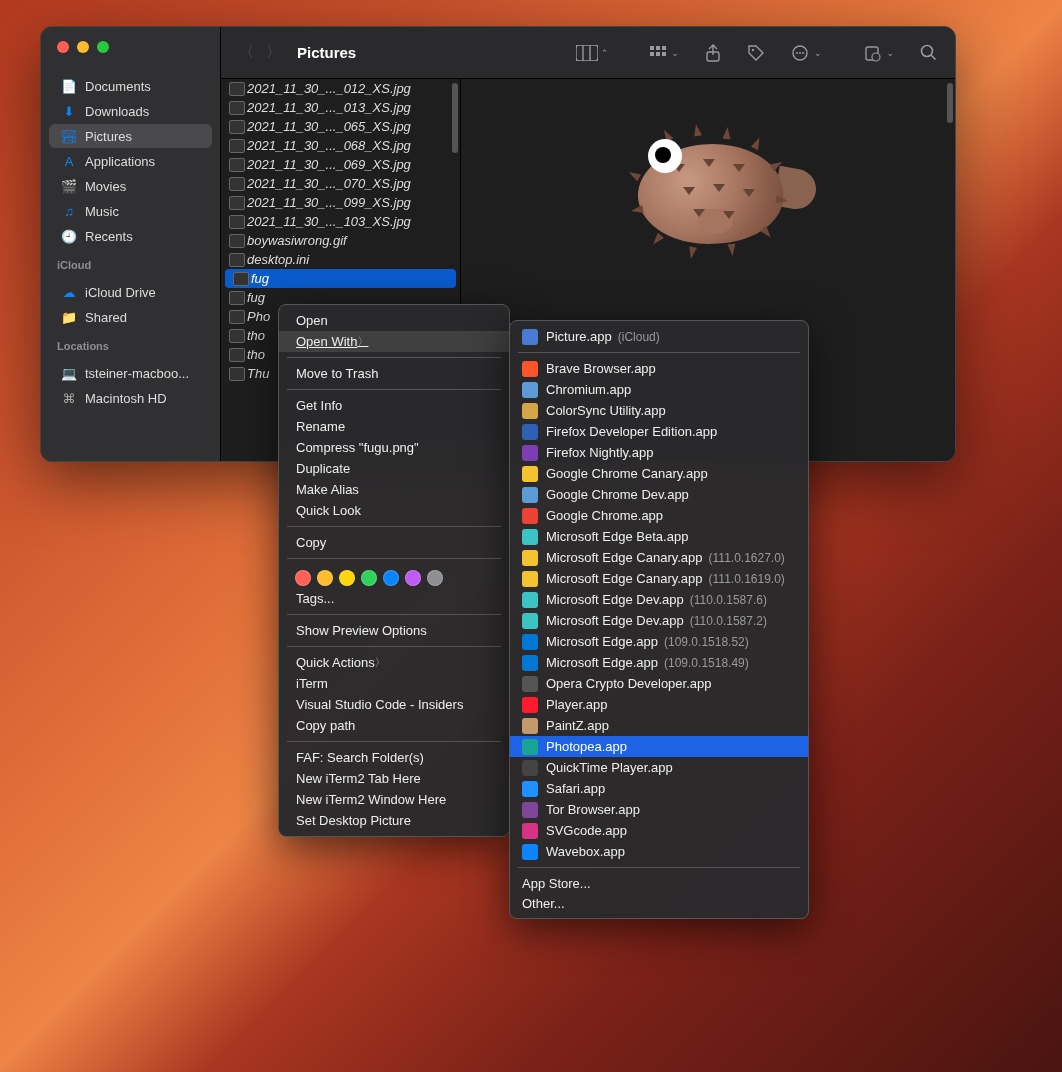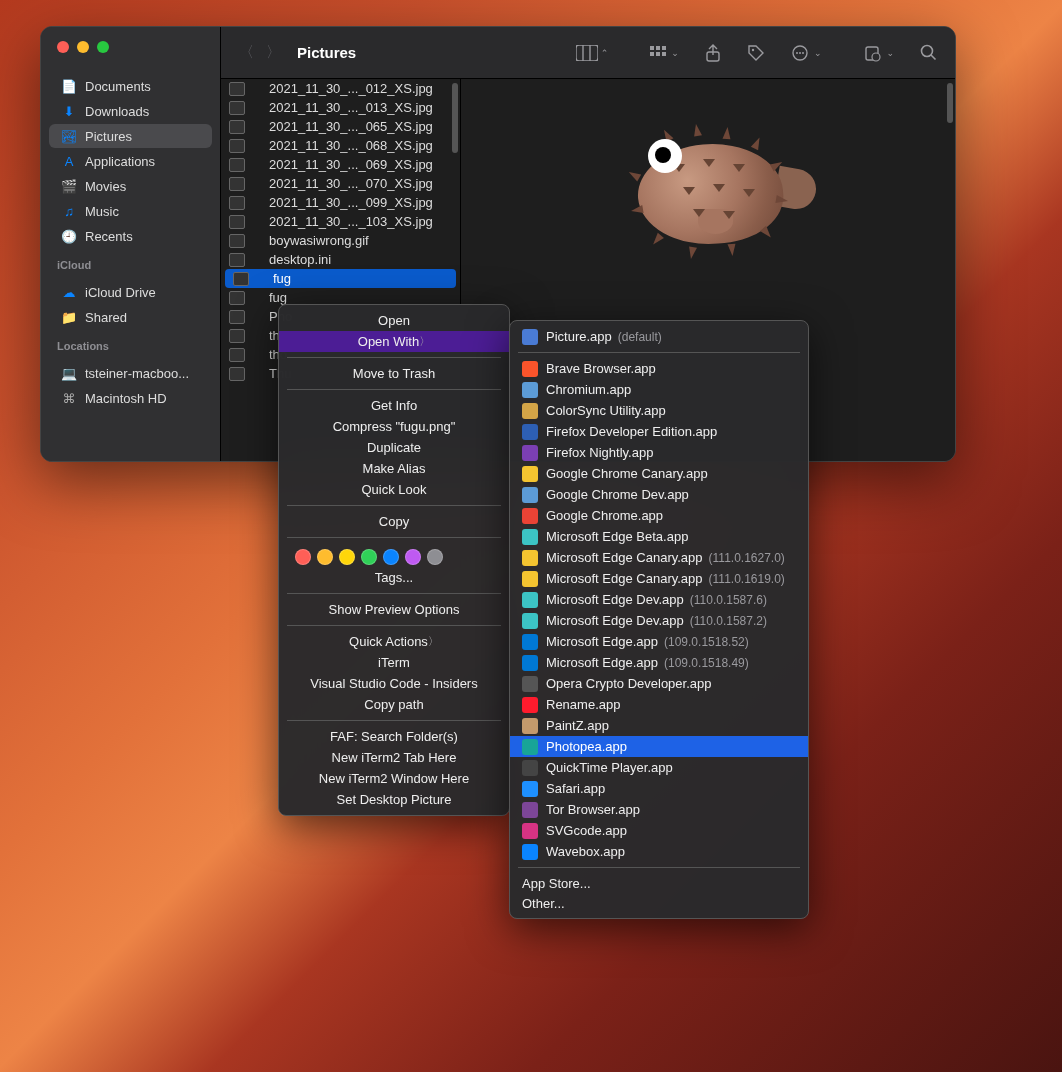--- a/index.html
+++ b/index.html
@@ -23,21 +23,21 @@
   .sb-section { padding: 6px 0; }
   .sb-head { font-size: 11px; color: #8e8e93; padding: 4px 16px 2px; font-weight: 600; }
   .sb-item { display: flex; align-items: center; gap: 8px; padding: 4px 12px; margin: 1px 8px; border-radius: 6px; color: #ddd; font-size: 13px; }
   .sb-item.sel { background: #4a4a4d; }
   .sb-icon { width: 16px; height: 16px; display: inline-flex; align-items: center; justify-content: center; color: #0a84ff; font-size: 13px; }
   .sb-icon.gray{color:#aaa}
   .column {
     width: 240px; border-right: 1px solid #000; background: #1e1e1e; overflow-y: auto;
     position: relative; font-size: 13px; color: #ddd;
   }
-  .file-row { display: flex; align-items: center; gap: 24px; padding: 2px 8px; white-space: nowrap; overflow: hidden; }
+  .file-row { display: flex; align-items: center; gap: 2px; padding: 2px 8px; white-space: nowrap; overflow: hidden; font-style: italic; }
   .file-row.sel { background: #0a5bcc; color: #fff; border-radius: 4px; margin: 0 4px; }
   .file-icon { width: 16px; height: 14px; display: inline-flex; align-items: center; justify-content: center; font-size: 10px; color: #888; border: 1px solid #666; background: #333; border-radius: 2px; flex-shrink: 0;}
   .preview { flex: 1; background: #1e1e1e; display: flex; align-items: flex-start; justify-content: center; padding-top: 30px; position: relative;}
   .scroll-ind{position:absolute;right:2px;top:4px;width:6px;height:70px;background:#555;border-radius:3px;}
   .fish {
     width: 200px; height: 150px; position: relative;
   }
   .fish-body{position:absolute;left:30px;top:35px;width:145px;height:100px;border-radius:55% 60% 50% 60%;background:radial-gradient(circle at 35% 35%, #c89a82 0%, #a67560 45%, #8a5d4a 70%, #6e4738 100%);transform:rotate(-5deg);}
   .fish-eye{position:absolute;left:40px;top:30px;width:34px;height:34px;border-radius:50%;background:#fff;display:flex;align-items:center;justify-content:center;z-index:2;}
   .fish-pupil{width:16px;height:16px;border-radius:50%;background:#000;margin-left:-4px;margin-top:-2px;}
@@ -54,22 +54,22 @@
   .tb-btn { color: #9a9a9e; padding: 4px 6px; display:inline-flex; align-items:center; font-size:15px;}
   .tb-btn.dis{color:#5a5a5e}
   .tb-spacer{flex:1}
   .main-area{position:absolute;left:180px;top:52px;right:0;bottom:0;display:flex;}
   .ctx {
     position: absolute; left: 278px; top: 304px; width: 232px;
     background: rgba(42,42,44,.98); border-radius: 8px; box-shadow: 0 10px 40px rgba(0,0,0,.6);
     border: 1px solid #555; padding: 5px 0; font-size: 13px; color: #eee;
     backdrop-filter: blur(20px);
   }
-  .ctx-item { padding: 3px 24px; display: flex; align-items: center; justify-content: center; }
-  .ctx-item.hl { background: #4c1d95; }
+  .ctx-item { padding: 3px 17px; display: flex; align-items: center; justify-content: flex-start; }
+  .ctx-item.hl { background: #404040; text-decoration: underline; }
   .ctx-sep { height: 1px; background: #555; margin: 5px 8px; }
   .ctx-arrow { font-size: 11px; color: #aaa; }
   .tag-row { display: flex; gap: 6px; padding: 6px 16px 2px; }
   .tag-dot { width: 16px; height: 16px; border-radius: 50%; border: 1px solid rgba(255,255,255,.2);}
   .sub {
     position: absolute; left: 509px; top: 320px; width: 300px;
     background: rgba(42,42,44,.98); border-radius: 8px; box-shadow: 0 10px 40px rgba(0,0,0,.6);
     border: 1px solid #555; padding: 5px 0; font-size: 13px; color: #eee;
   }
   .sub-item { padding: 2.5px 12px; display: flex; align-items: center; gap: 8px; white-space: nowrap;}
@@ -316,20 +316,23 @@
     </div>
   <div class="ctx-sep"></div>
   <div class="ctx-item">
       <span>Move to Trash</span>
     </div>
   <div class="ctx-sep"></div>
   <div class="ctx-item">
       <span>Get Info</span>
     </div>
   <div class="ctx-item">
+      <span>Rename</span>
+    </div>
+  <div class="ctx-item">
       <span>Compress "fugu.png"</span>
     </div>
   <div class="ctx-item">
       <span>Duplicate</span>
     </div>
   <div class="ctx-item">
       <span>Make Alias</span>
     </div>
   <div class="ctx-item">
       <span>Quick Look</span>
@@ -381,21 +384,21 @@
     </div>
   <div class="ctx-item">
       <span>Set Desktop Picture</span>
     </div>
 </div>
 
 <div class="sub">
   <div class="sub-item">
     <span class="app-icon" id="def-icon" style="background: rgb(74, 123, 212);"></span>
     <span>Picture.app</span>
-    <span class="muted">(default)</span>
+    <span class="muted">(iCloud)</span>
   </div>
   <div class="sub-sep"></div>
   <div id="apps-list">
       <div class="sub-item">
         <span class="app-icon" style="background: rgb(251, 84, 43);"></span>
         <span>Brave Browser.app</span>
       </div>
       <div class="sub-item">
         <span class="app-icon" style="background: rgb(92, 155, 214);"></span>
         <span>Chromium.app</span>
@@ -457,21 +460,21 @@
         <span class="app-icon" style="background: rgb(0, 120, 212);"></span>
         <span>Microsoft Edge.app</span>
         <span class="muted">(109.0.1518.49)</span>
       </div>
       <div class="sub-item">
         <span class="app-icon" style="background: rgb(85, 85, 85);"></span>
         <span>Opera Crypto Developer.app</span>
       </div>
       <div class="sub-item">
         <span class="app-icon" style="background: rgb(255, 27, 45);"></span>
-        <span>Rename.app</span>
+        <span>Player.app</span>
       </div>
       <div class="sub-item">
         <span class="app-icon" style="background: rgb(196, 154, 108);"></span>
         <span>PaintZ.app</span>
       </div>
       <div class="sub-item hl">
         <span class="app-icon" style="background: rgb(24, 164, 151);"></span>
         <span>Photopea.app</span>
       </div>
       <div class="sub-item">

